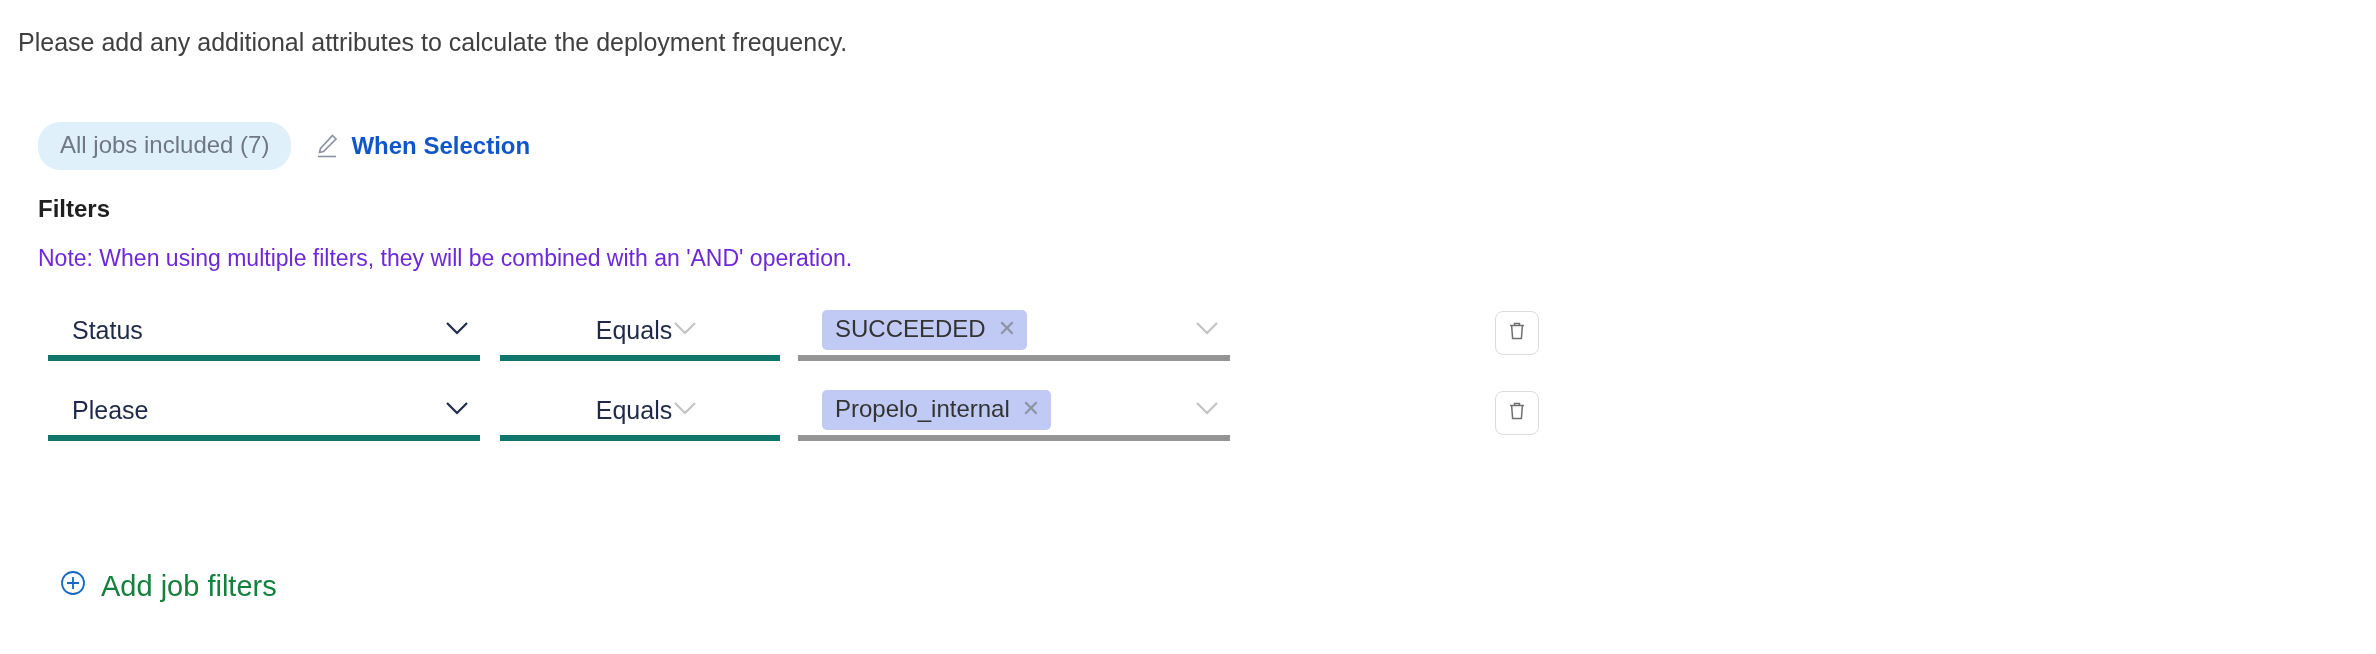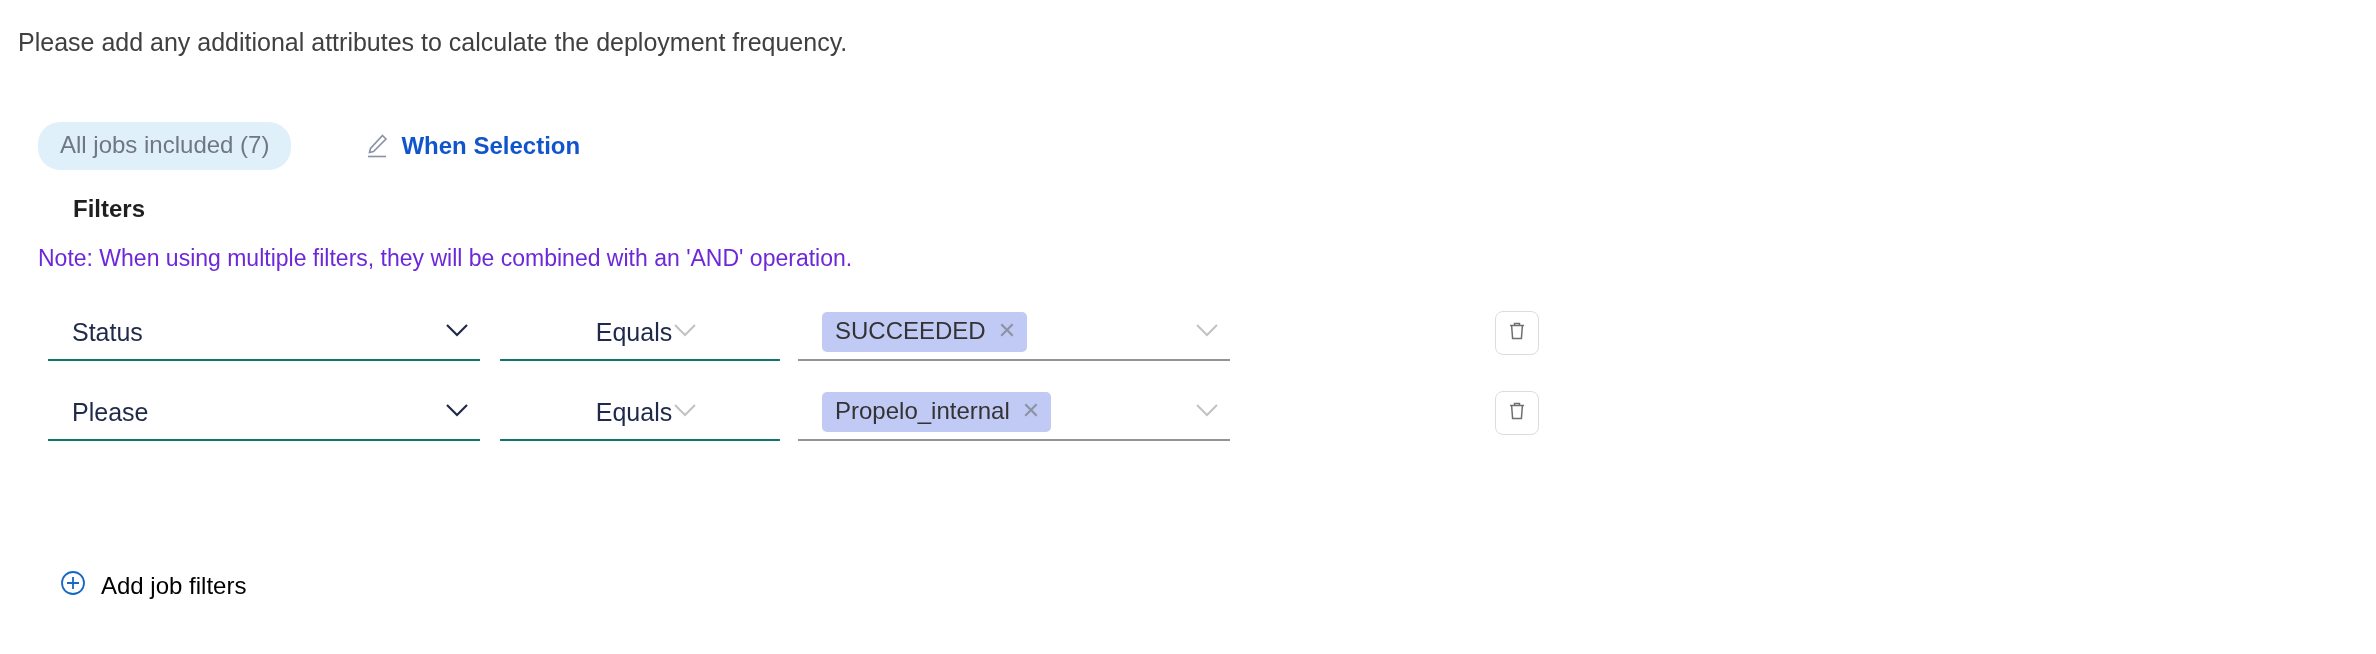--- a/index.html
+++ b/index.html
@@ -27,21 +27,21 @@
     white-space: nowrap;
   }
 
   
   .jobs-row {
     position: absolute;
     left: 38px;
     top: 122px;
     display: flex;
     align-items: center;
-    gap: 74px;
+    gap: 24px;
   }
   .jobs-pill {
     background: #e0f0fb;
     color: #6f7785;
     border-radius: 22px;
     padding: 9px 22px 11px 22px;
     font-size: 24px;
     line-height: 28px;
     white-space: nowrap;
   }
@@ -62,21 +62,20 @@
   }
 
   
   .filters-title {
     position: absolute;
     left: 38px;
     top: 195px;
     font-size: 24px;
     font-weight: bold;
     color: #1f1f1f;
-    margin-left: 35px;
   }
   .filters-note {
     position: absolute;
     left: 38px;
     top: 245px;
     font-size: 23px;
     color: #6d28d9;
     white-space: nowrap;
   }
 
@@ -86,21 +85,21 @@
     left: 0;
     height: 80px;
   }
   .filter-row.r1 { top: 305px; }
   .filter-row.r2 { top: 385px; }
 
   .field {
     position: absolute;
     top: 0;
     height: 56px;
-    border-bottom: 2px solid #0f766e;
+    border-bottom: 6px solid #0f766e;
     display: flex;
     align-items: center;
     justify-content: space-between;
     box-sizing: border-box;
     cursor: pointer;
   }
   .field.attr  { left: 48px;  width: 432px; }
   .field.op    { left: 500px; width: 280px; justify-content: center; }
   .field.value { left: 798px; width: 432px; border-bottom-color: #949494; }
 
@@ -157,22 +156,22 @@
   .trash-icon { display: block; }
 
   
   .add-filters {
     position: absolute;
     left: 60px;
     top: 570px;
     display: flex;
     align-items: center;
     gap: 15px;
-    color: #000000;
-    font-size: 24px;
+    color: #15803d;
+    font-size: 29px;
     white-space: nowrap;
     cursor: pointer;
   }
   .plus-icon { display: block; }
 </style>
 </head>
 <body>
 
 <div class="intro">Please add any additional attributes to calculate the deployment frequency.</div>
 

